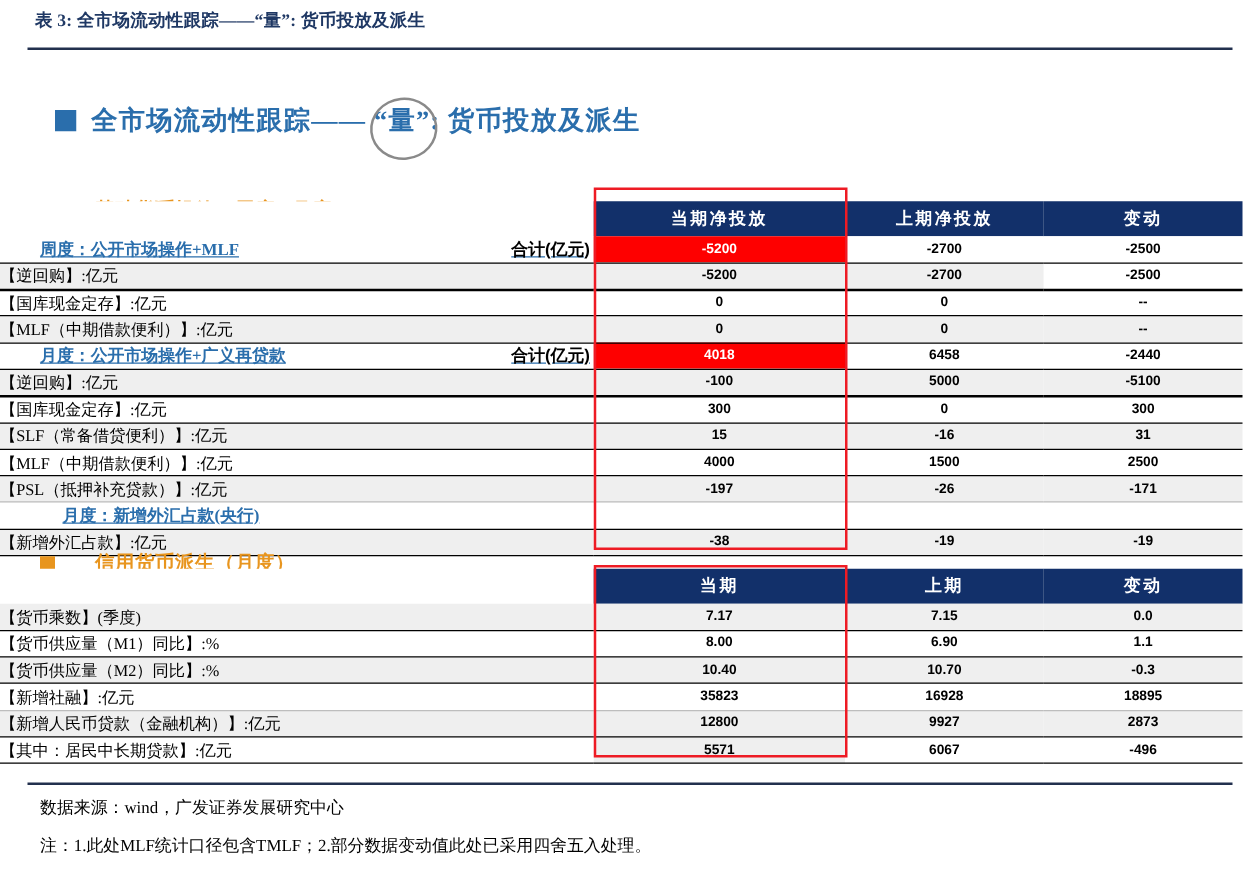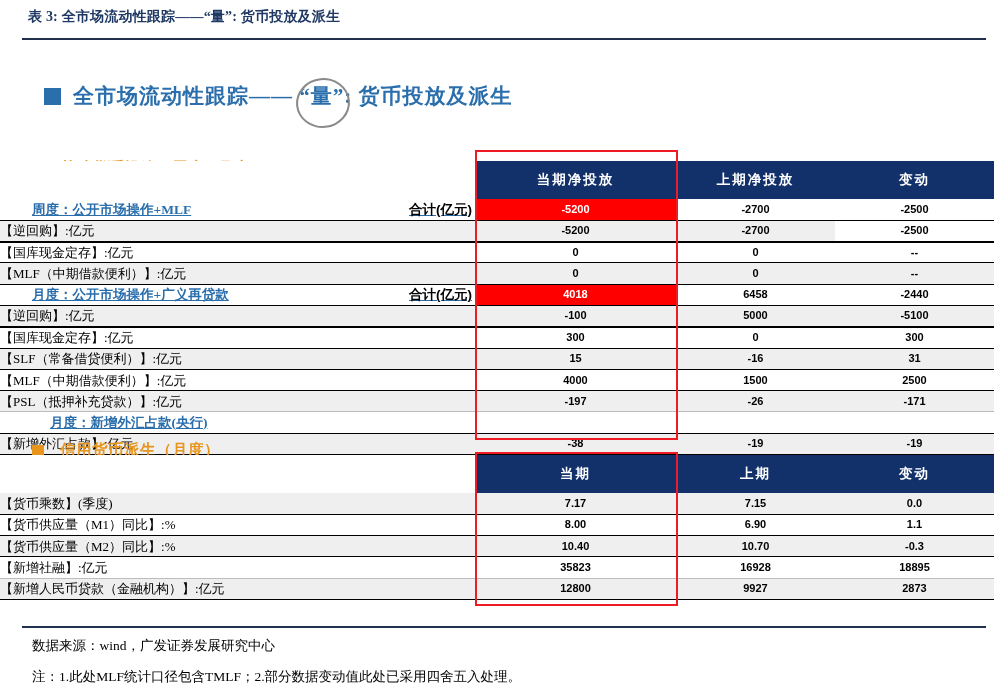--- a/index.html
+++ b/index.html
@@ -60,21 +60,21 @@
     border-radius: 50%;
     transform: rotate(-6deg);
     pointer-events: none;
   }
 
   
   .sec-heading {
     position: absolute;
     display: flex;
     align-items: center;
-    gap: 16px;
+    gap: 32px;
     white-space: nowrap;
   }
   .sec-square {
     width: 12px; height: 12px;
     background: #e8951e;
     flex: 0 0 auto;
   }
   .sec-text {
     font-family: "Liberation Serif", serif;
     font-size: 15.5px;
@@ -139,21 +139,21 @@
   .band { background: #efefef; }
   .white { background: #ffffff; }
 
   
   .hdr {
     background: #12306a;
     color: #ffffff;
     font-weight: bold;
     font-size: 13.5px;
     text-align: center;
-    height: 38px;
+    height: 28px;
     letter-spacing: 2px;
   }
   .hdr-blank { background: #ffffff; }
 
   
   .hi {
     background: #fe0000;
     color: #ffffff;
   }
 
@@ -363,20 +363,26 @@
       <td class="cell num white">18895</td>
     </tr>
 
     <tr class="row rule-thin">
       <td class="cell lbl band">【新增人民币贷款（金融机构）】:亿元</td>
       <td class="cell num band">12800</td>
       <td class="cell num band">9927</td>
       <td class="cell num band">2873</td>
     </tr>
 
+    <tr class="row rule-thin">
+      <td class="cell lbl white">【其中：居民中长期贷款】:亿元</td>
+      <td class="cell num band">5571</td>
+      <td class="cell num white">6067</td>
+      <td class="cell num white">-496</td>
+    </tr>
   </tbody>
 </table>
 
 <div class="redbox" style="left:475px; top:150px; width:203px; height:290px;"></div>
 <div class="redbox" style="left:475px; top:452px; width:203px; height:154px;"></div>
 
 <div class="foot-rule"></div>
 <div class="foot foot-src">数据来源：wind，广发证券发展研究中心</div>
 <div class="foot foot-note">注：1.此处MLF统计口径包含TMLF；2.部分数据变动值此处已采用四舍五入处理。</div>
 

